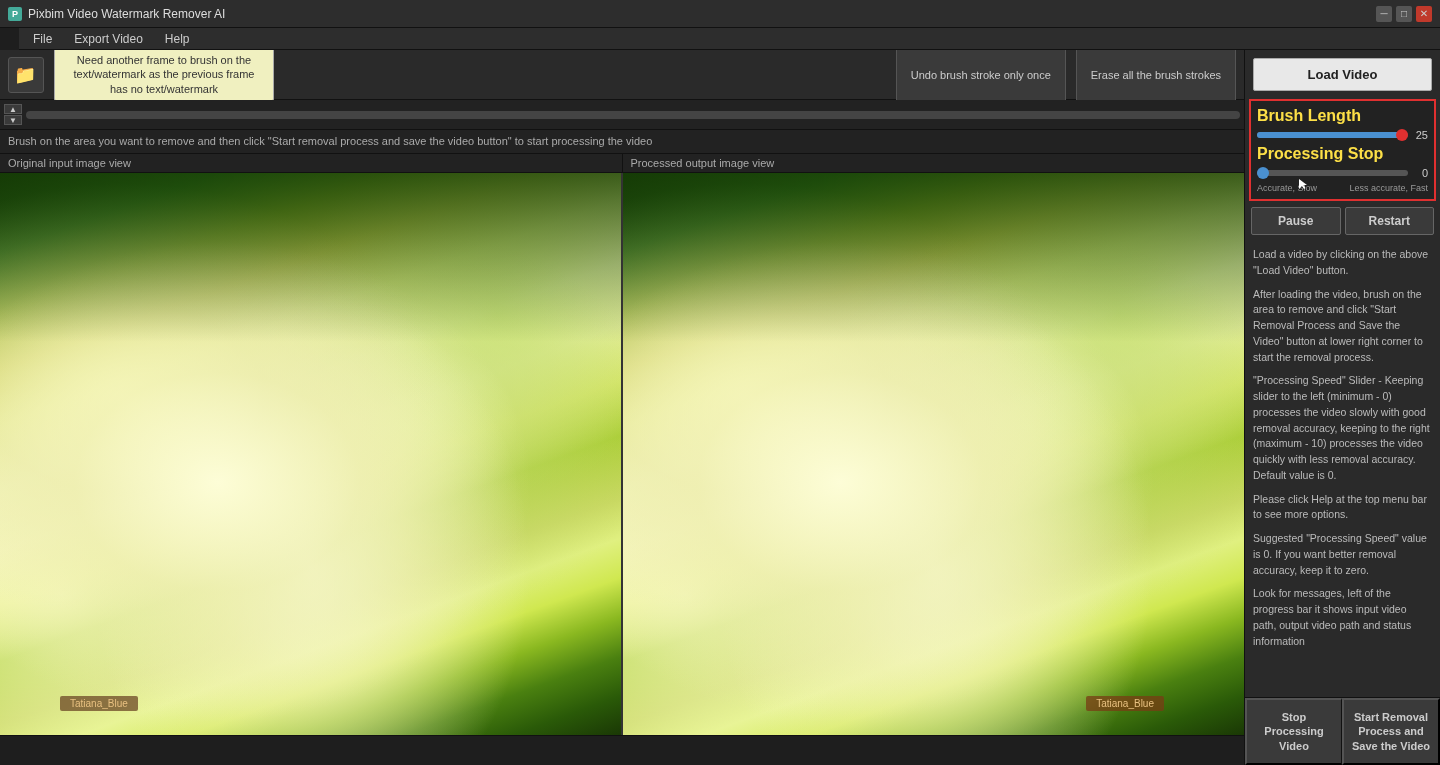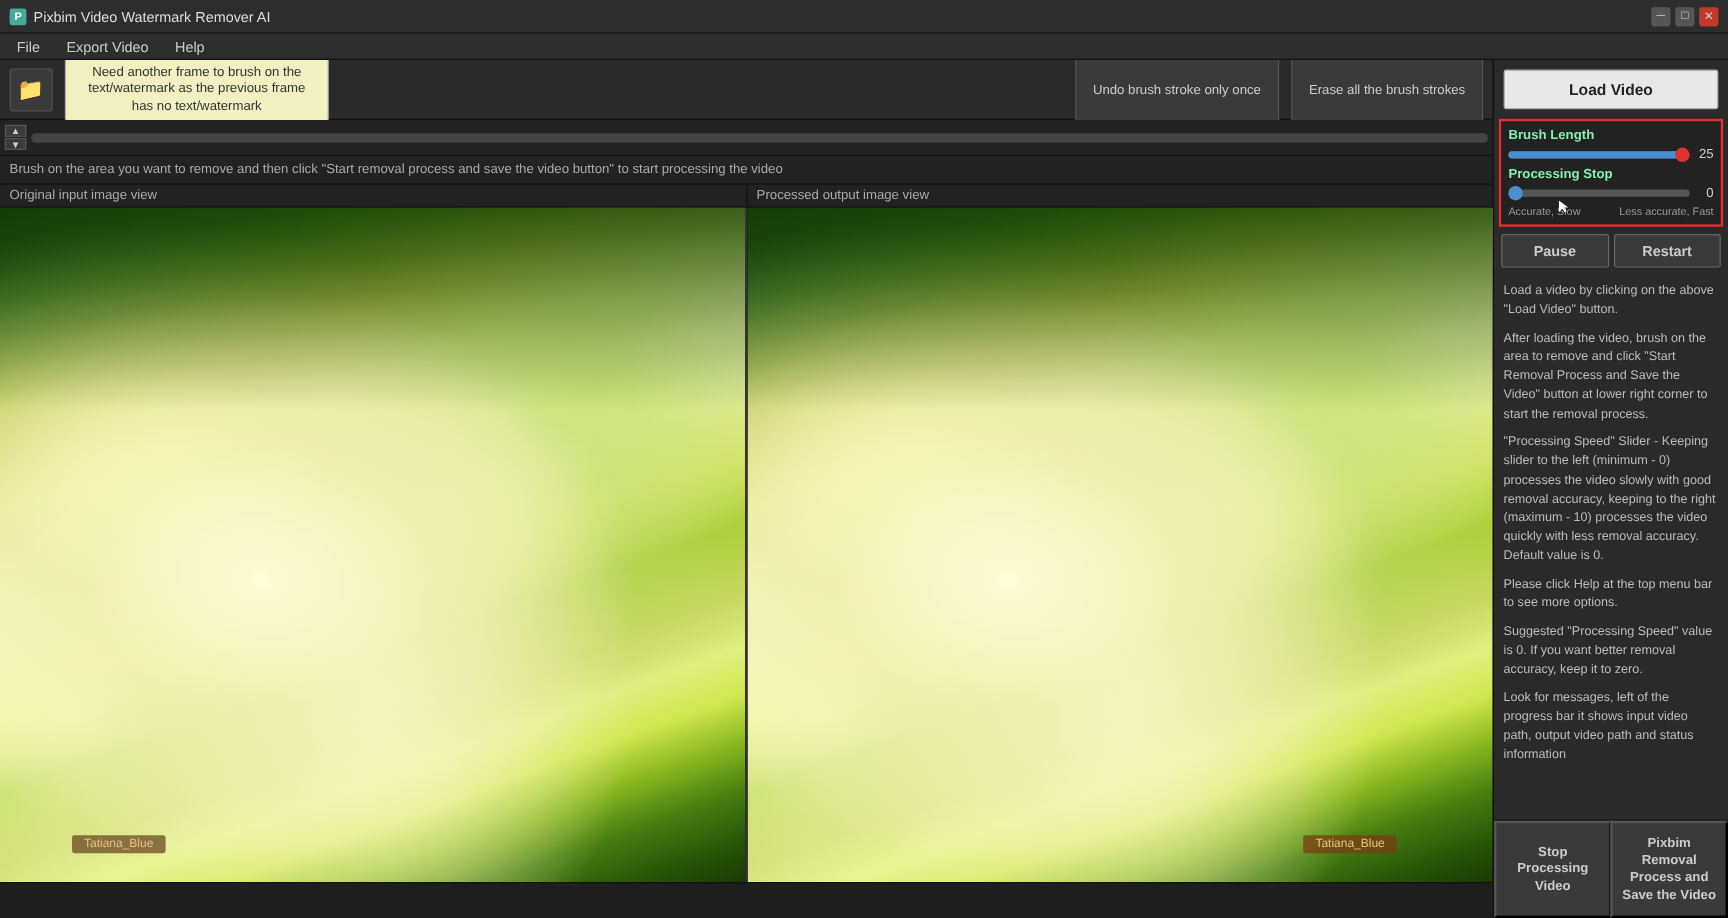--- a/index.html
+++ b/index.html
@@ -61,20 +61,21 @@
     
     .menu-bar {
       background: #2d2d2d;
       height: 22px;
       display: flex;
       align-items: center;
       padding: 0 4px;
       gap: 2px;
       border-bottom: 1px solid #111;
       flex-shrink: 0;
+      margin-left: 19px;
     }
     .menu-item {
       padding: 2px 10px;
       font-size: 12px;
       color: #ccc;
       cursor: pointer;
       border-radius: 2px;
     }
 
     
@@ -257,22 +258,22 @@
     }
 
     
     .highlight-section {
       border: 2px solid #e03030;
       margin: 0 4px 6px 4px;
       padding: 6px;
       background: #222;
     }
     .slider-label {
-      font-size: 11px;
-      color: #86efac;
+      font-size: 16px;
+      color: #fde047;
       font-weight: bold;
       margin-bottom: 4px;
     }
     .slider-row {
       display: flex;
       align-items: center;
       gap: 0;
       margin-bottom: 4px;
     }
     .slider-track {
@@ -522,17 +523,17 @@
       <p>Load a video by clicking on the above "Load Video" button.</p>
       <p>After loading the video, brush on the area to remove and click "Start Removal Process and Save the Video" button at lower right corner to start the removal process.</p>
       <p>"Processing Speed" Slider - Keeping slider to the left (minimum - 0) processes the video slowly with good removal accuracy, keeping to the right (maximum - 10) processes the video quickly with less removal accuracy. Default value is 0.</p>
       <p>Please click Help at the top menu bar to see more options.</p>
       <p>Suggested "Processing Speed" value is 0. If you want better removal accuracy, keep it to zero.</p>
       <p>Look for messages, left of the progress bar it shows input video path, output video path and status information</p>
     </div>
 
     <div class="sidebar-bottom">
       <button class="bottom-btn stop">Stop Processing Video</button>
-      <button class="bottom-btn start">Pixbim Removal Process and Save the Video</button>
+      <button class="bottom-btn start">Start Removal Process and Save the Video</button>
     </div>
 
   </div>
 </div>
 
 </body></html>

